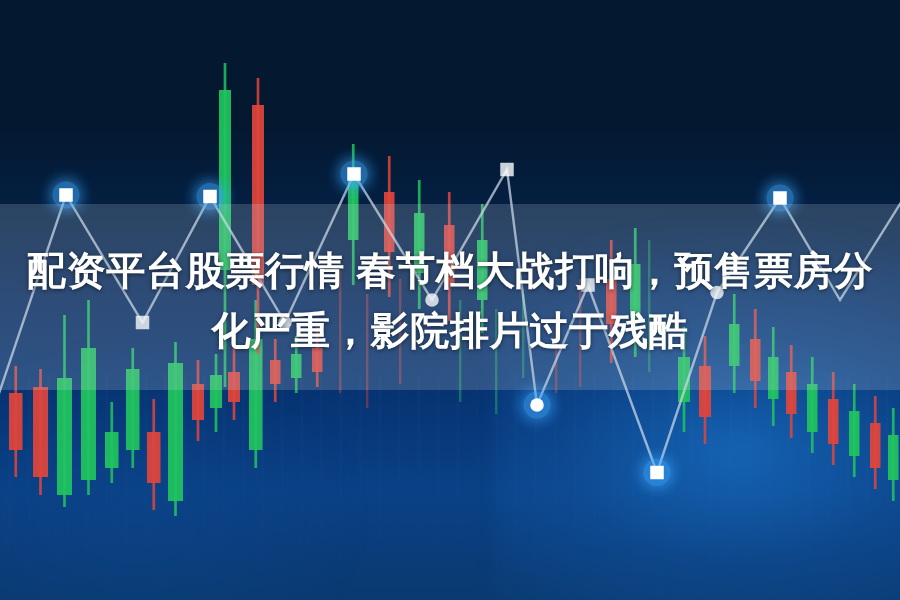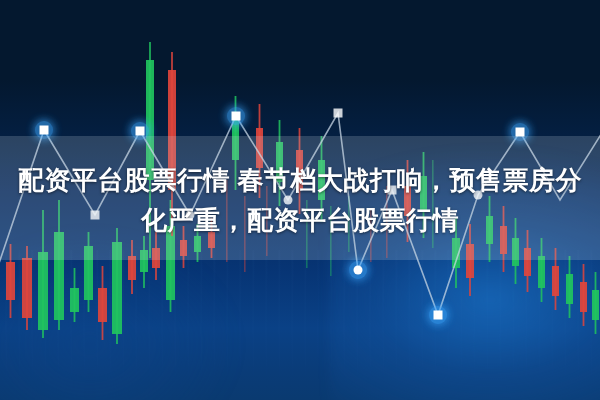--- a/index.html
+++ b/index.html
@@ -224,15 +224,15 @@
         <circle cx="190" cy="215" r="4.5" fill="#ffffff" opacity="0.8"></circle>
         <circle cx="288" cy="200" r="4.5" fill="#ffffff" opacity="0.8"></circle>
         <rect x="90.5" y="210.5" width="9" height="9" fill="#ffffff" opacity="0.8"></rect>
       </g>
   </svg>
 
   <div class="streaks"></div>
 
   <div class="band" id="band" style="top: 136px; height: 124px; background: rgba(205, 222, 232, 0.2);"></div>
 
-  <div class="headline"><span>配资平台股票行情 春节档大战打响，预售票房分</span><br><span>化严重，配资平台股票行情</span></div>
+  <div class="headline"><span>配资平台股票行情 春节档大战打响，预售票房分</span><br><span>化严重，影院排片过于残酷</span></div>
 
 </div>
 
 </body></html>

